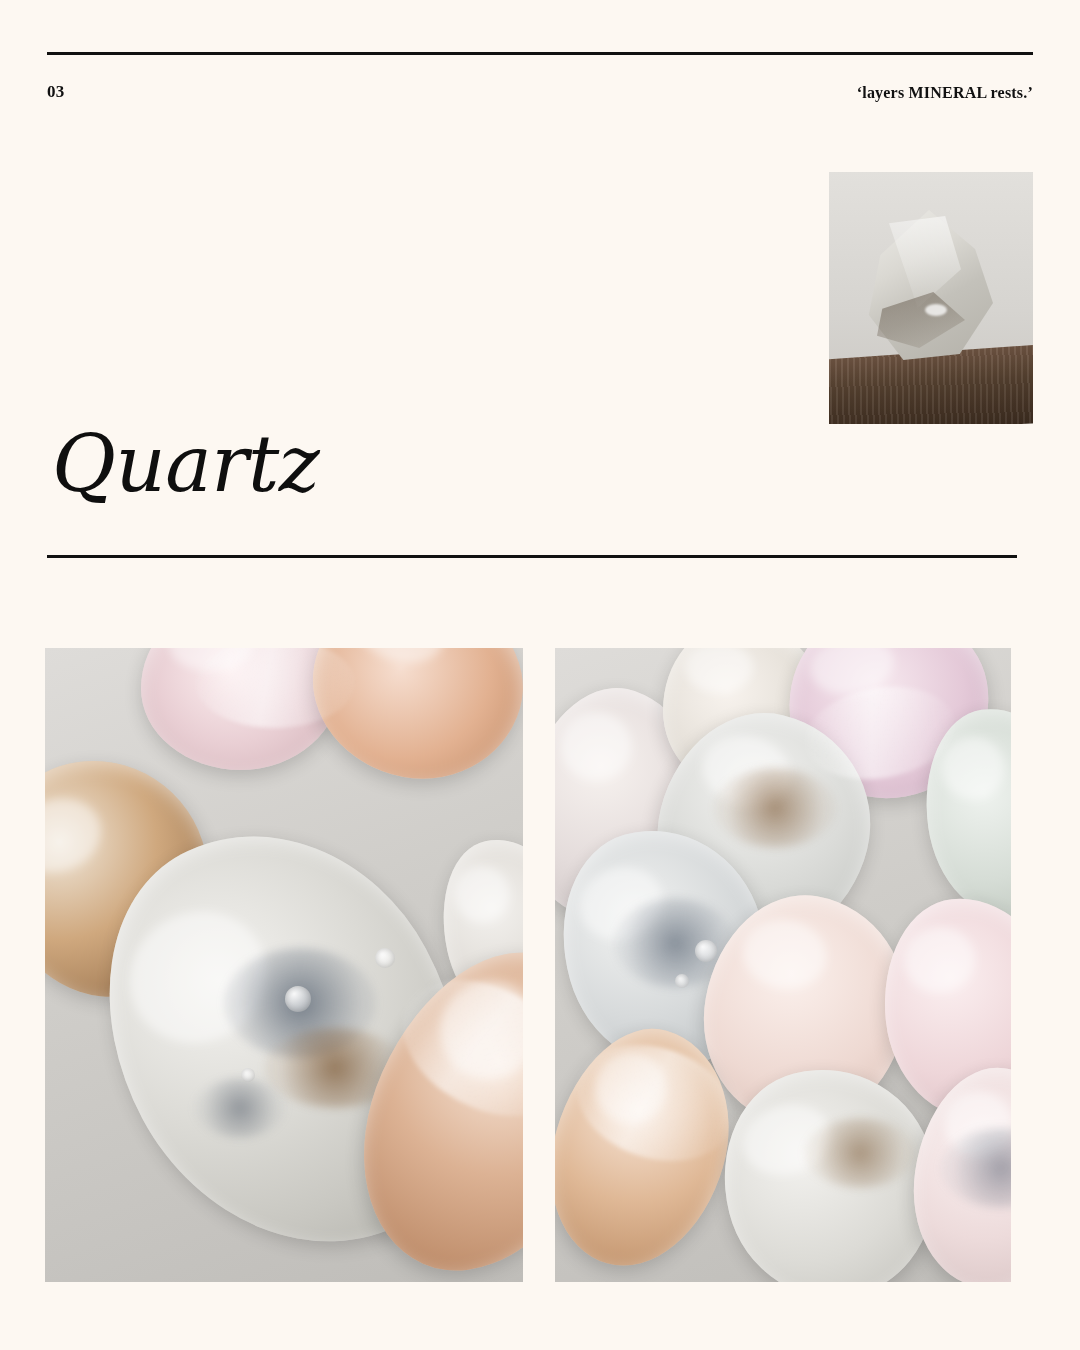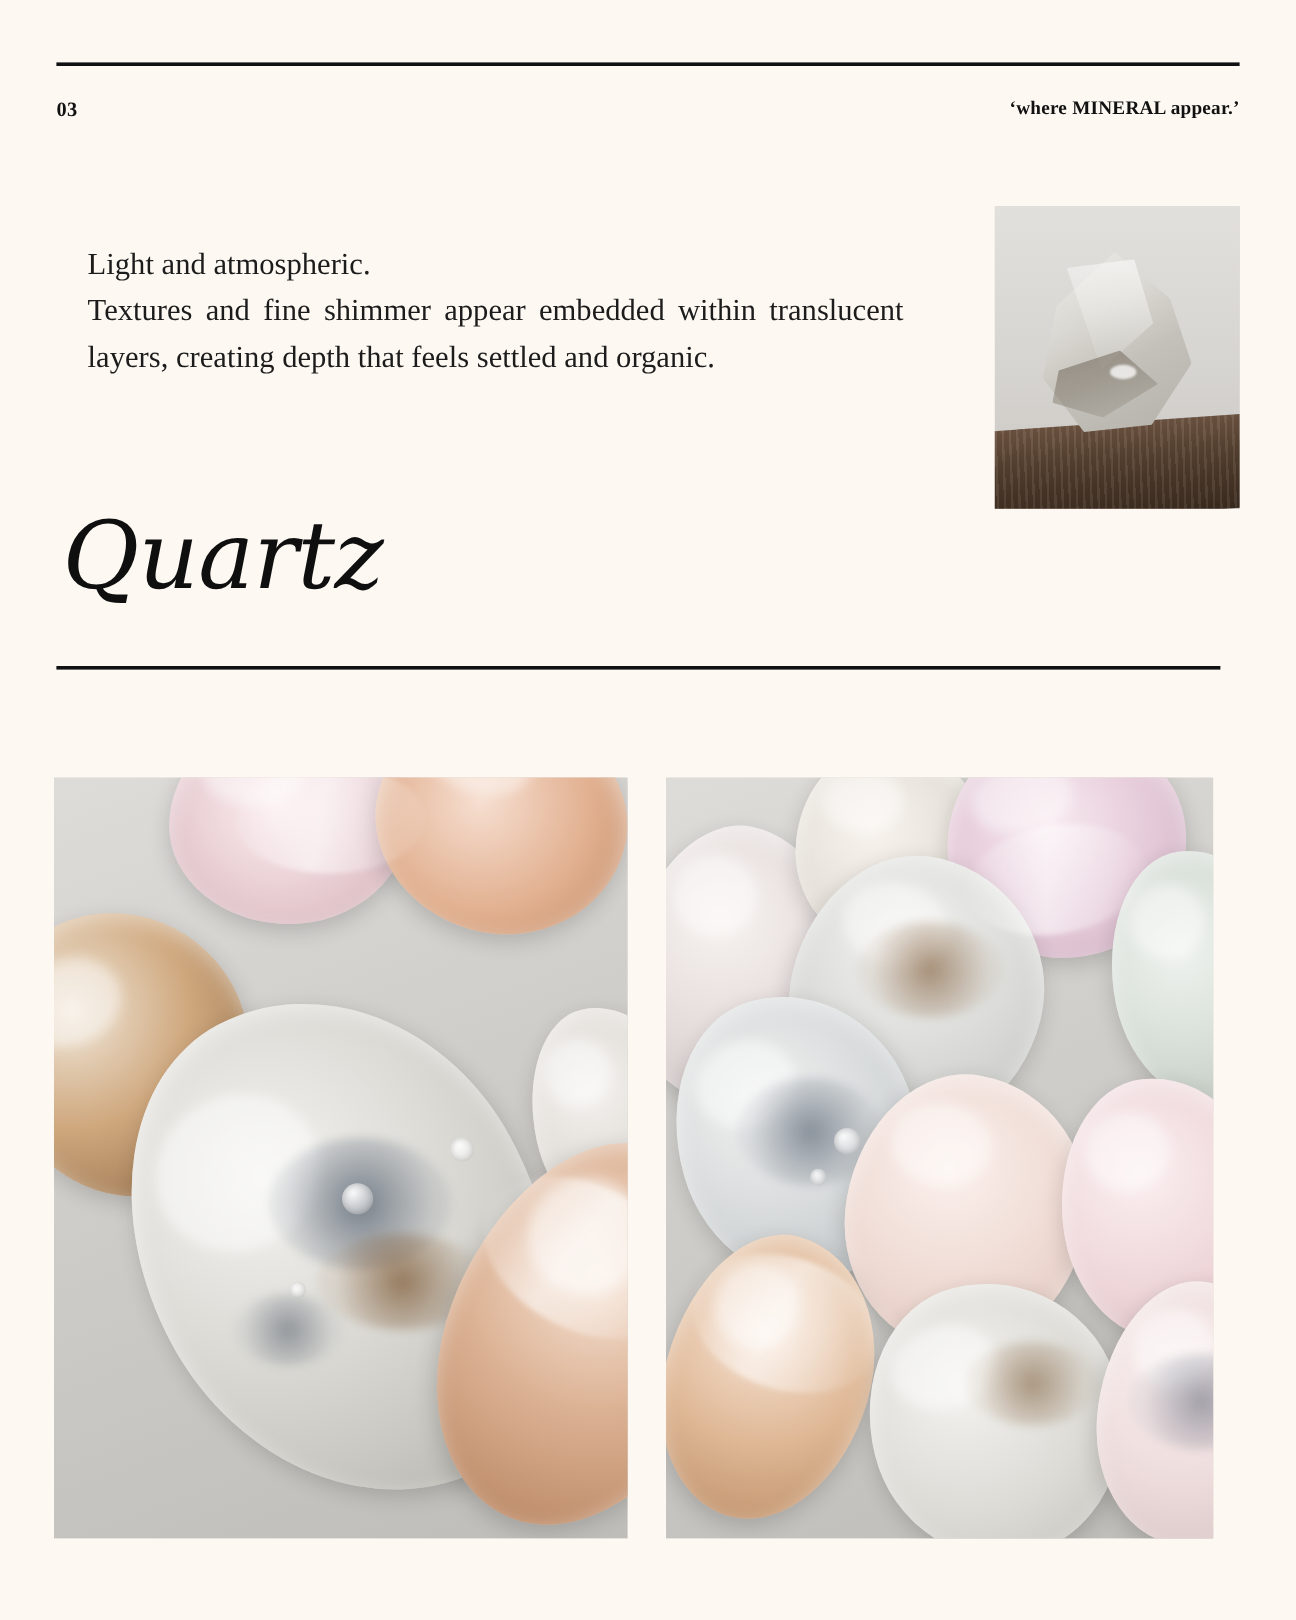--- a/index.html
+++ b/index.html
@@ -31,21 +31,21 @@
     width: 986px;
     height: 3px;
     background: #111;
   }
   .header-row {
     position: absolute;
     left: 47px;
     top: 82px;
     width: 986px;
     display: flex;
-    align-items: flex-start;
+    align-items: flex-end;
     justify-content: space-between;
   }
   .page-number {
     font-family: "Liberation Serif", serif;
     font-weight: bold;
     font-size: 17px;
     letter-spacing: 0.3px;
     color: #111;
   }
   .header-tagline {
@@ -276,27 +276,23 @@
 </style>
 </head>
 <body>
 
 <div class="page">
 
   <div class="rule-top"></div>
 
   <div class="header-row">
     <div class="page-number">03</div>
-    <div class="header-tagline">‘where MINERAL appear.’</div>
+    <div class="header-tagline">‘layers MINERAL rests.’</div>
   </div>
 
-  <div class="intro">
-    <div class="line-1">Light and atmospheric.</div>
-    <div>Textures and fine shimmer appear embedded within translucent layers, creating depth that feels settled and organic.</div>
-  </div>
 
   <div class="hero-thumb">
     <div class="sky"></div>
     <div class="wood"></div>
     <div class="crystal"></div>
     <div class="facet-a"></div>
     <div class="facet-b"></div>
     <div class="sparkle"></div>
   </div>
 

